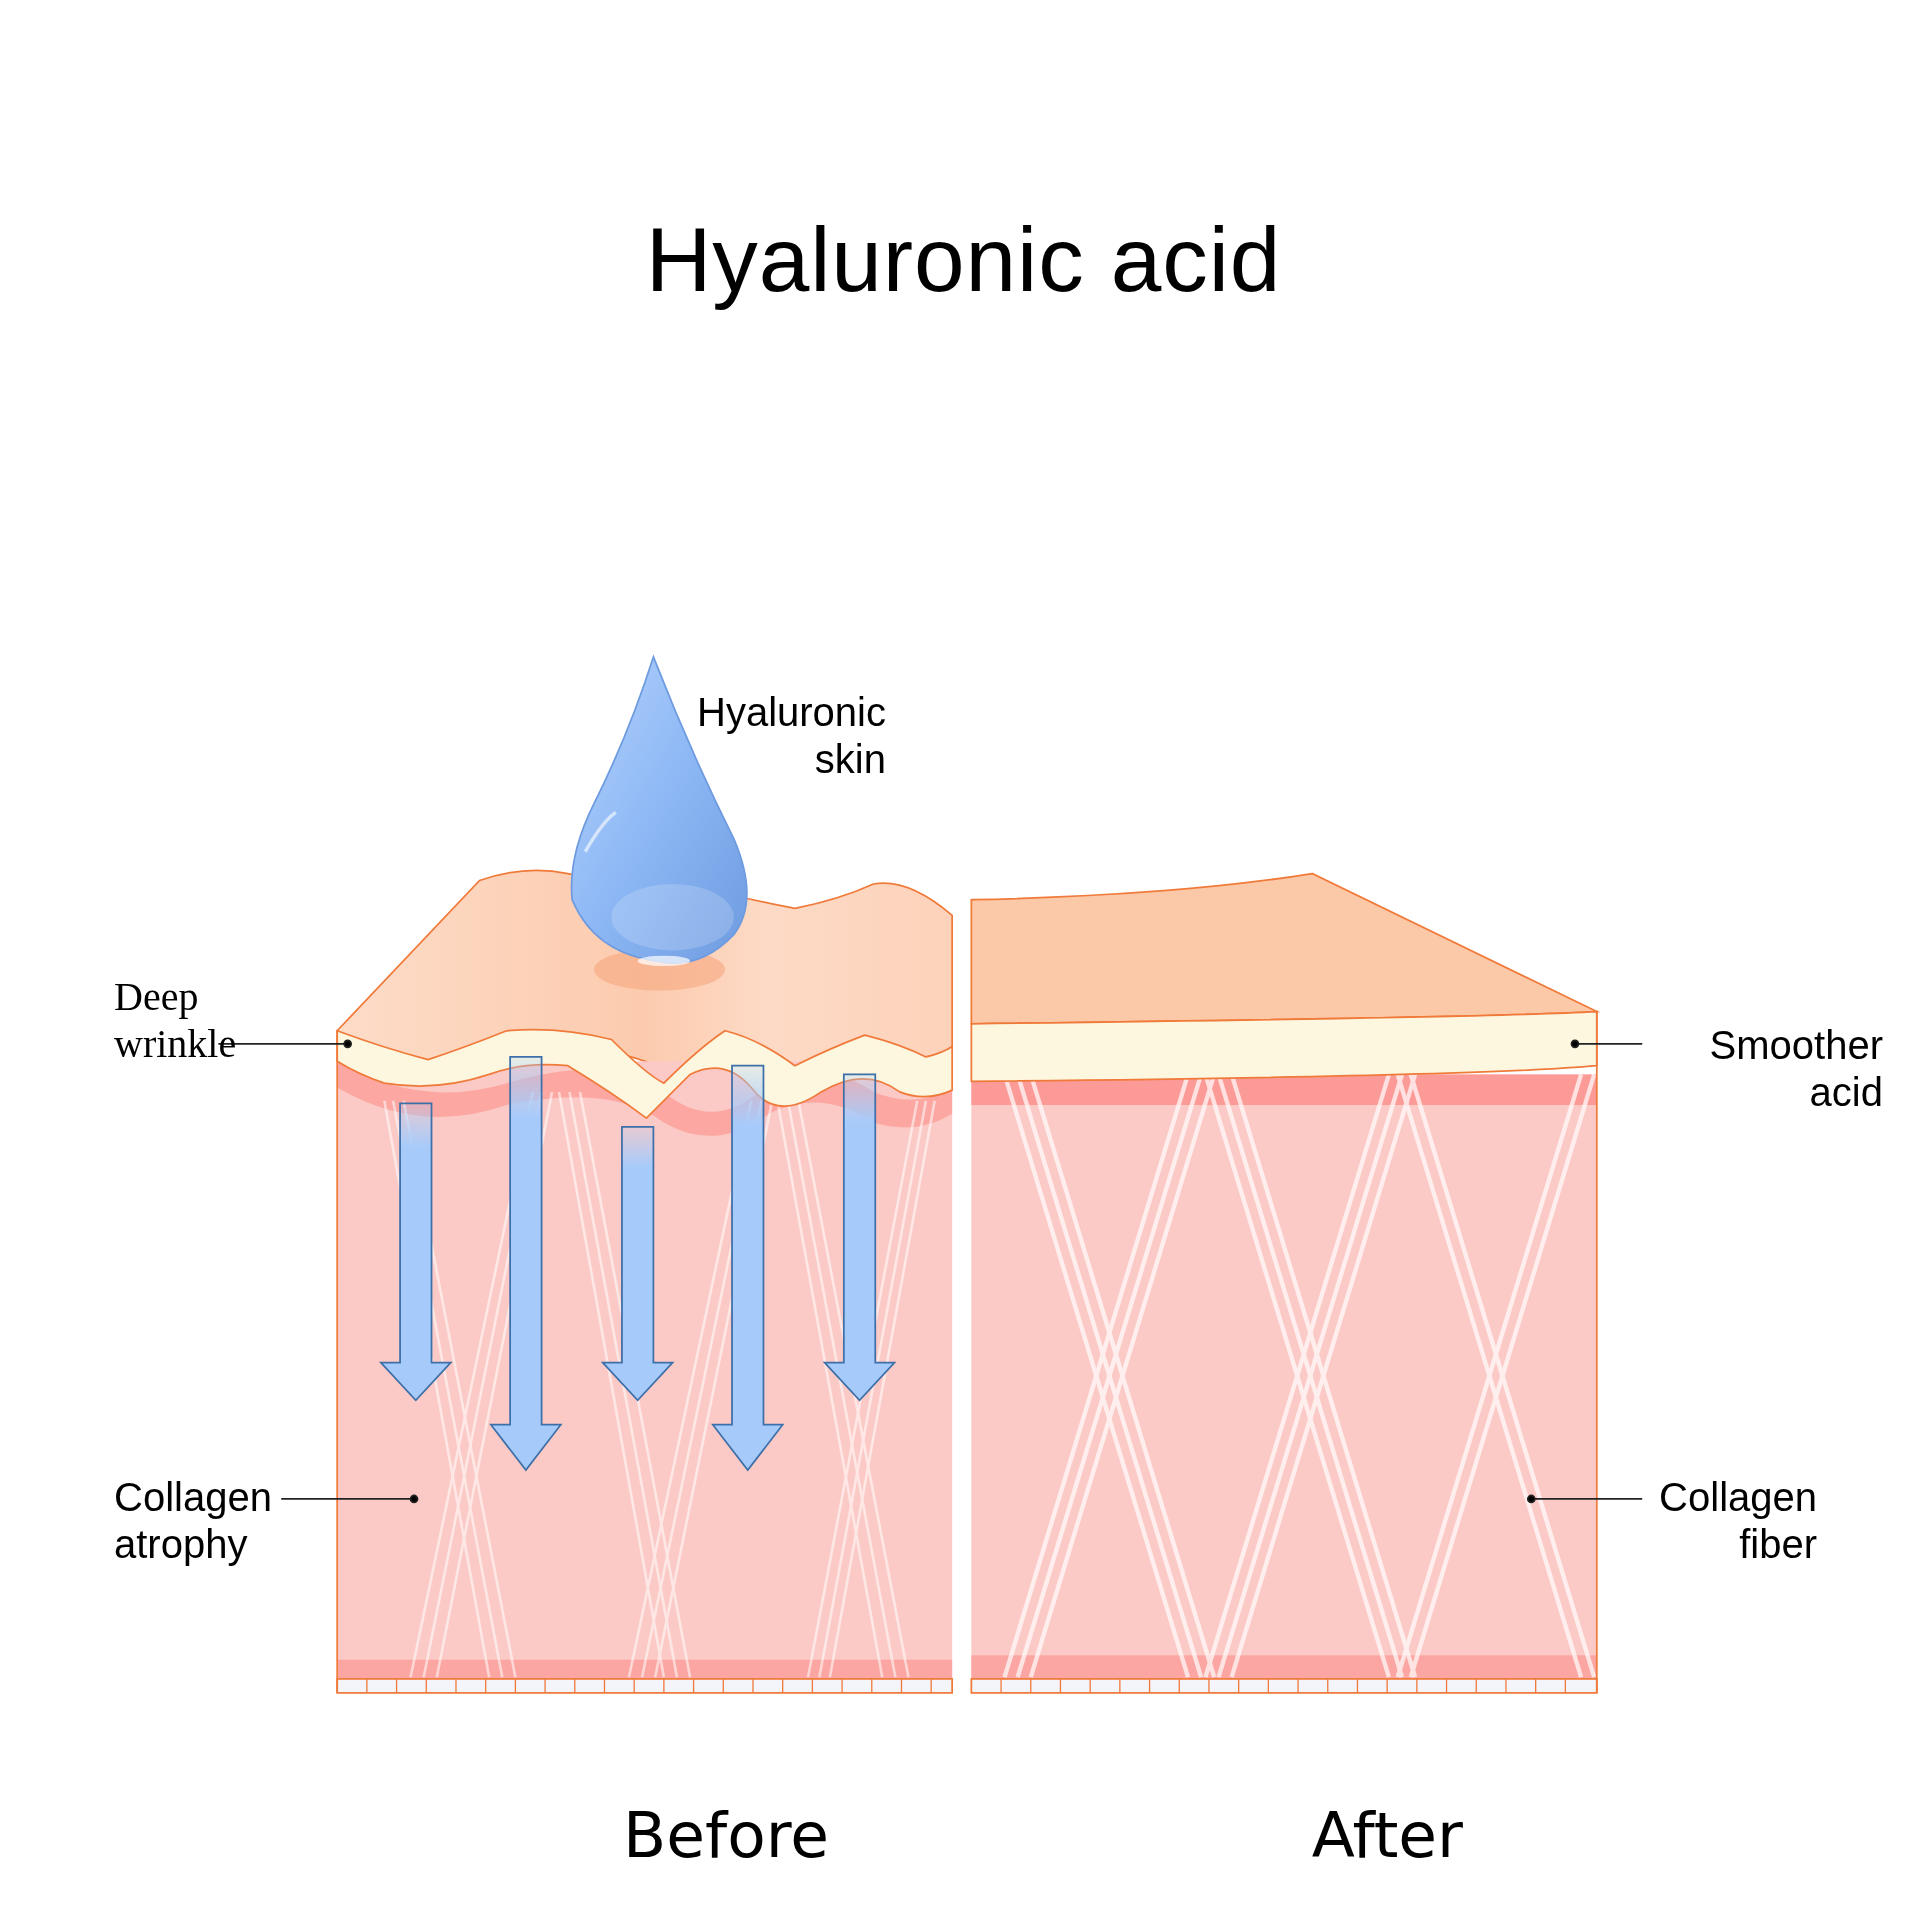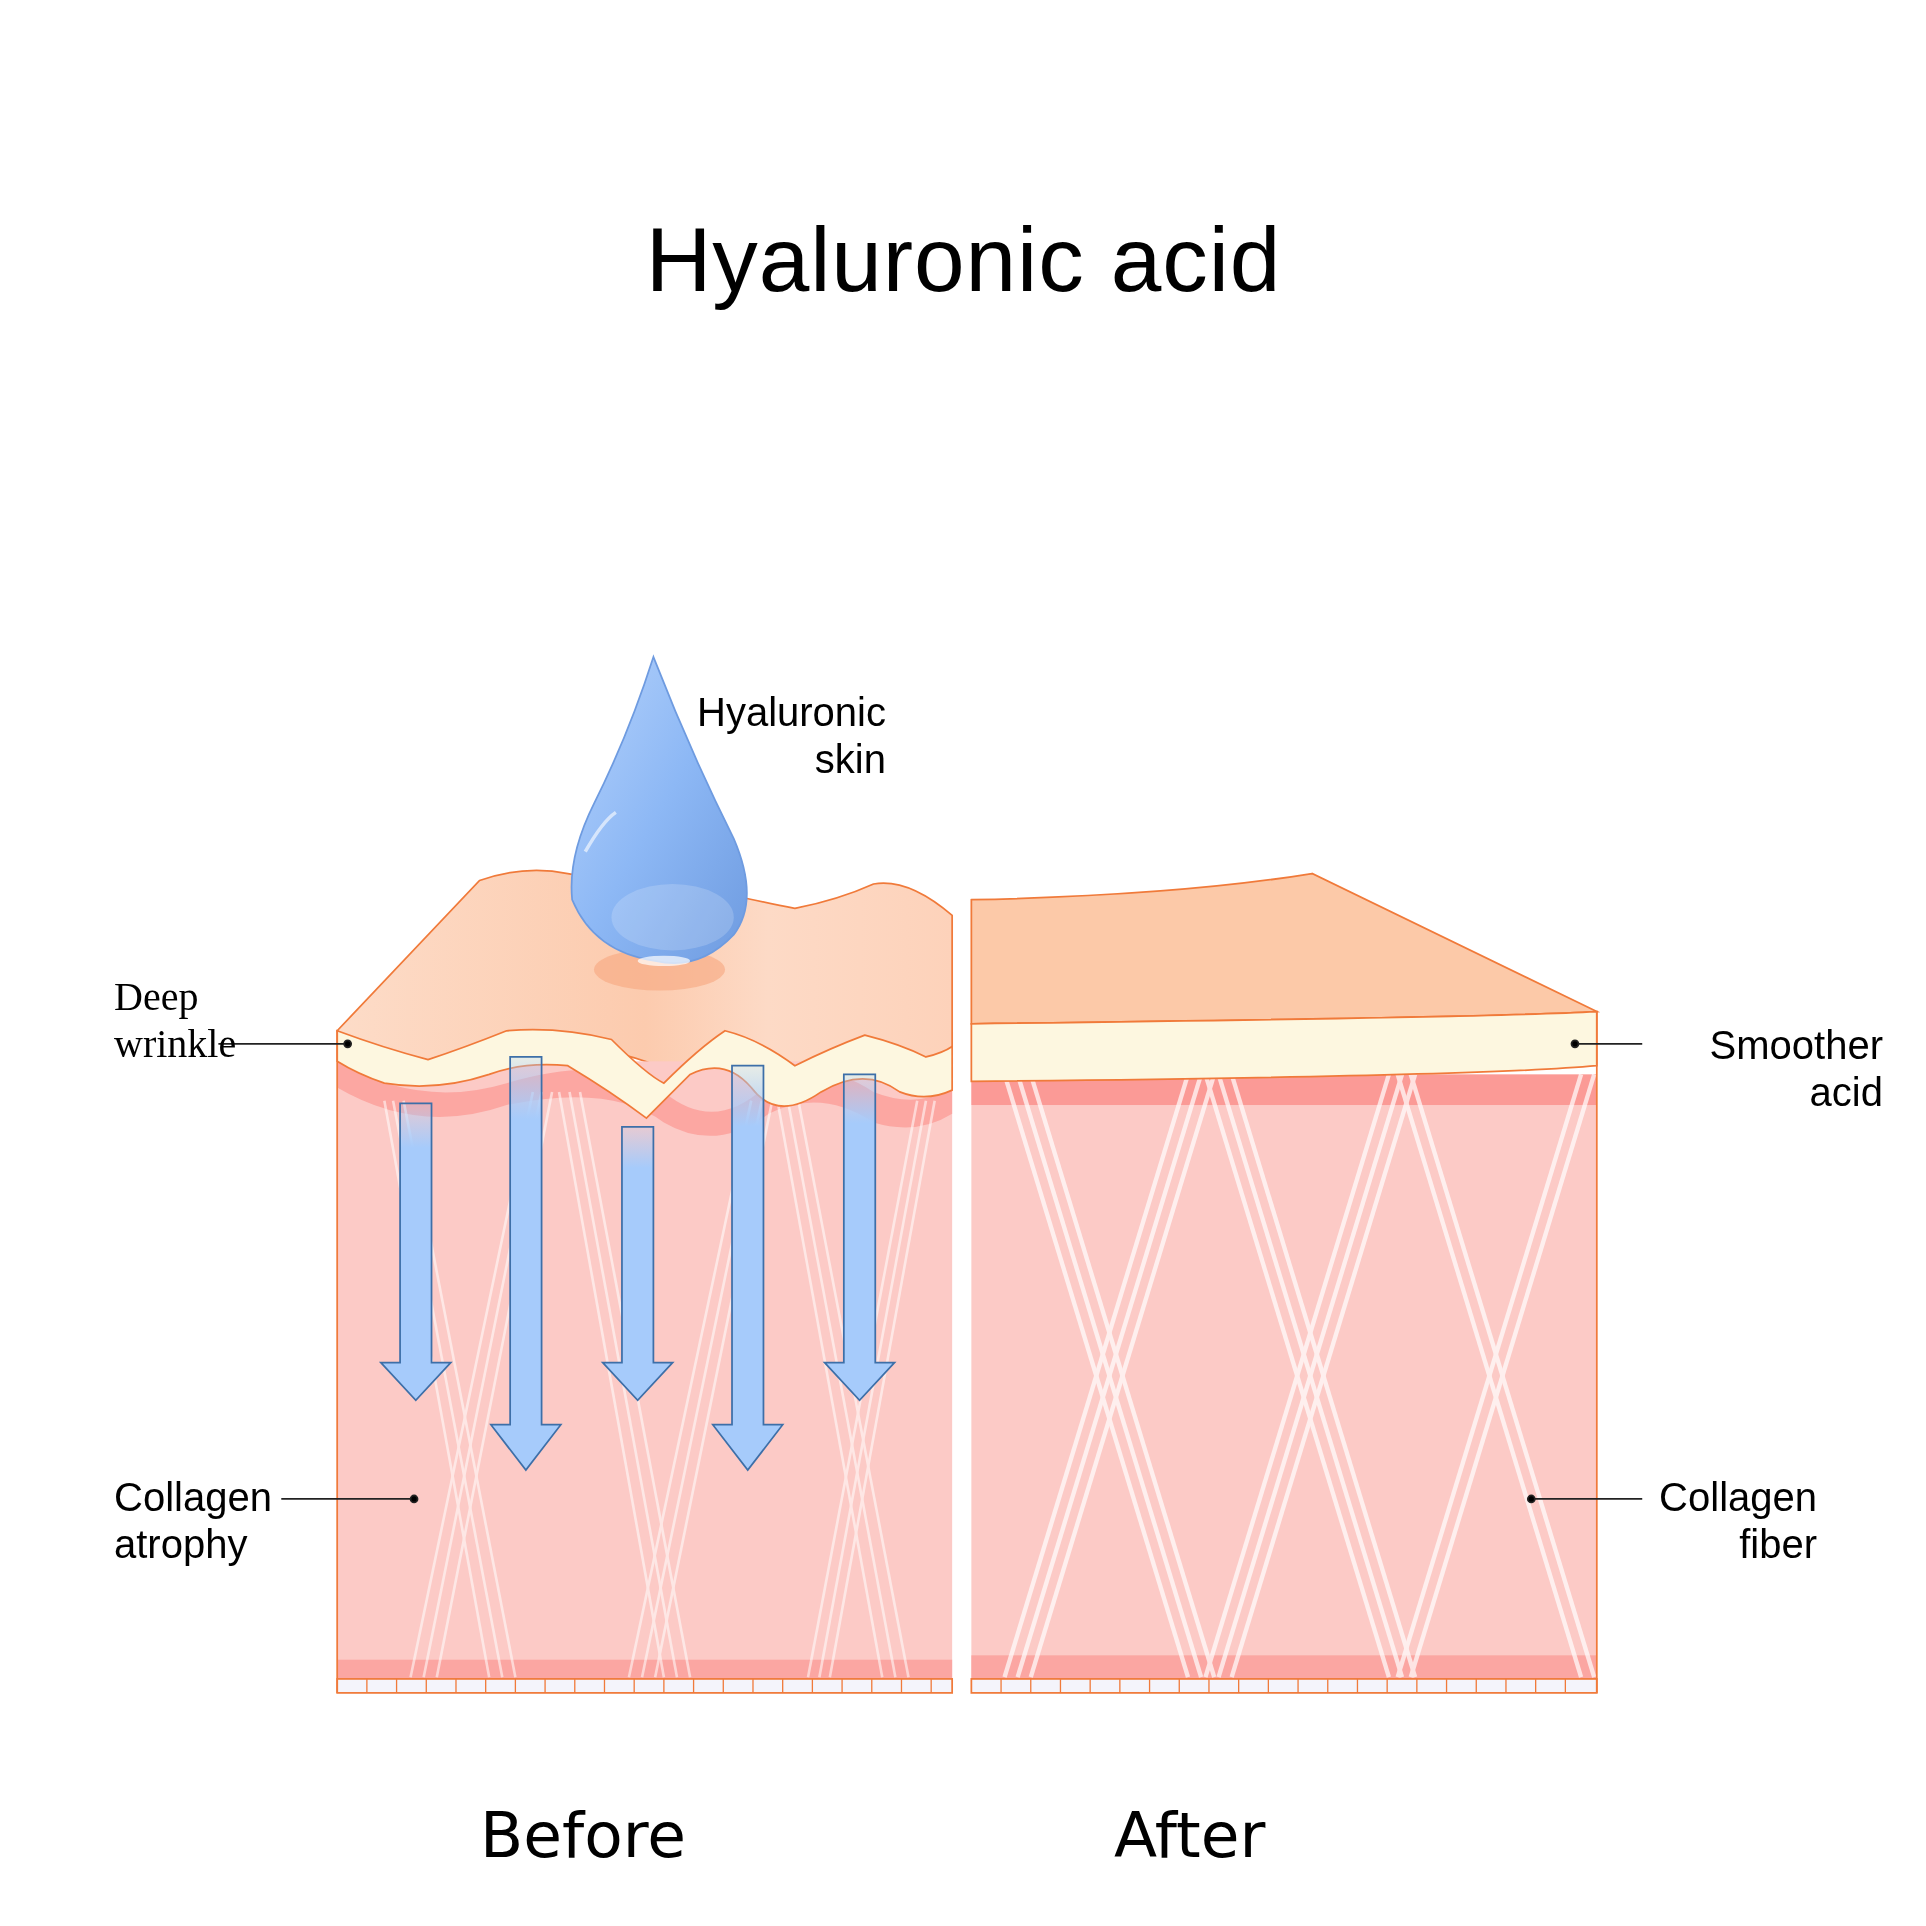--- a/index.html
+++ b/index.html
@@ -1,20 +1,20 @@
 <!DOCTYPE html>
 <html style="font-size:14px"><head>
 <meta charset="utf-8">
 <style>
   html,body{margin:0;padding:0;background:#ffffff;}
   body{width:1927px;height:1927px;position:relative;overflow:hidden;}
   .title{position:absolute;left:0;width:1927px;top:208px;text-align:center;font-family:Liberation Sans, sans-serif;font-size:91px;color:#000;letter-spacing:0.9px;}
   .label{position:absolute;font-family:"Liberation Sans",sans-serif;font-size:40px;line-height:47px;color:#000;}
   .label.right{text-align:right;}
-  .caption{position:absolute;top:1799px;font-family:"DejaVu Sans",sans-serif;font-size:63px;color:#000;text-align:left;width:349px;}
+  .caption{position:absolute;top:1799px;font-family:"DejaVu Sans",sans-serif;font-size:63px;color:#000;text-align:right;width:349px;}
   svg.diagram{position:absolute;left:0;top:0;}
 </style>
 </head>
 <body>
 
 <div class="title">Hyaluronic acid</div>
 
 <svg class="diagram" width="1927" height="1927" viewBox="0 0 2206 2206" xmlns="http://www.w3.org/2000/svg">
   <defs>
     <linearGradient id="topBefore" x1="0" y1="0" x2="1" y2="0">

